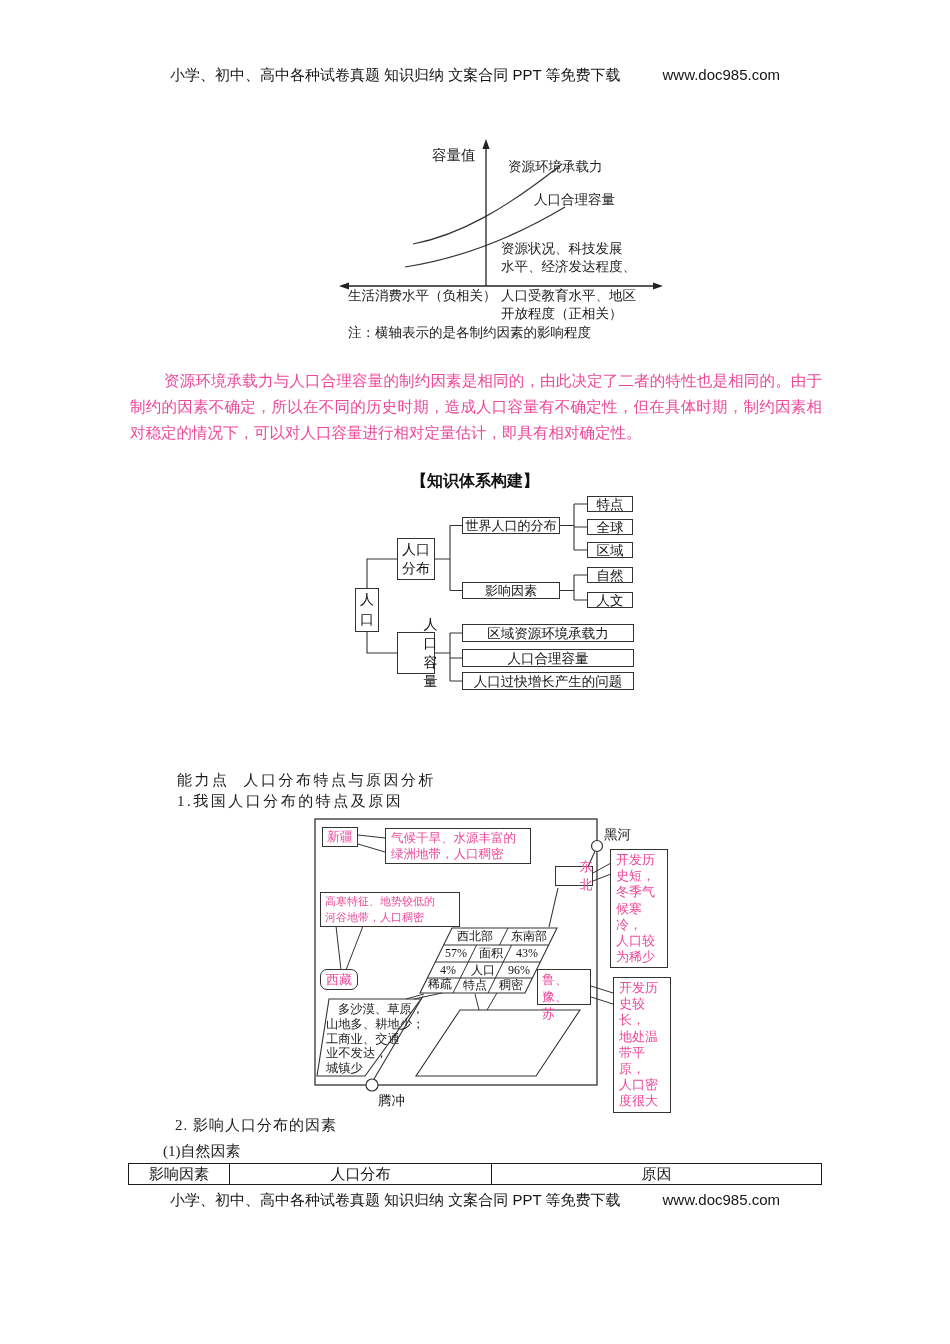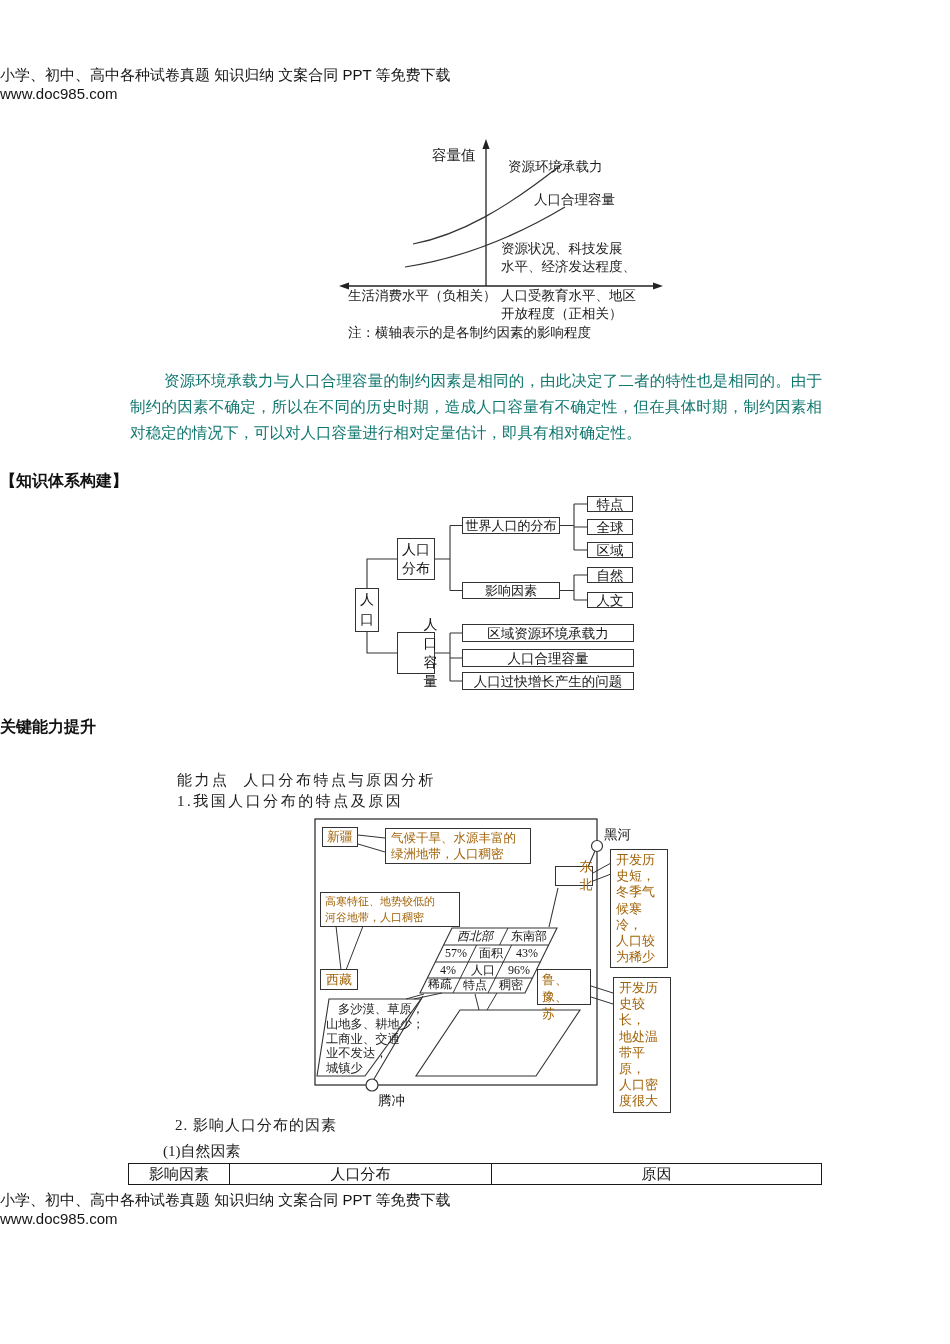--- a/index.html
+++ b/index.html
@@ -1,30 +1,30 @@
 <!DOCTYPE html>
 <html><head>
 <meta charset="utf-8">
 <style>
   html,body{margin:0;padding:0;background:#e9e9e9;}
   .page{position:relative;width:950px;height:1344px;background:#ffffff;margin:0 auto;
         font-family:"Liberation Serif","DejaVu Serif",serif;color:#1c1c1c;overflow:hidden;}
   .abs{position:absolute;}
-  .center-row{left:0;width:950px;display:flex;justify-content:center;align-items:baseline;flex-direction:column;}
+  .center-row{left:0;width:950px;display:flex;justify-content:center;align-items:baseline;}
   .hdr{font-family:"Liberation Sans","DejaVu Sans",sans-serif;font-size:15px;color:#141414;}
   .hdr-gap{display:inline-block;width:42px;}
-  .para{font-size:15.5px;line-height:26px;text-align:justify;text-indent:34px;color:#0f766e;}
+  .para{font-size:15.5px;line-height:26px;text-align:justify;text-indent:34px;color:#ec4899;}
   .h-center{font-size:16px;font-weight:bold;color:#111;}
   svg text{font-family:"Liberation Serif","DejaVu Serif",serif;fill:#1c1c1c;}
   .kmbox{position:absolute;box-sizing:border-box;border:1px solid #333;background:#fff;
          display:flex;align-items:center;justify-content:center;text-align:center;
          font-size:13.5px;line-height:19px;color:#141414;}
   .wrapall{word-break:break-all;}
   .cnbox{position:absolute;box-sizing:border-box;border:1px solid #333;background:#fff;
-         font-size:13px;color:#a16207;}
+         font-size:13px;color:#ec4899;}
   .cn-center{display:flex;align-items:center;justify-content:center;}
   .prelines{white-space:pre-line;}
   .tcell{position:absolute;transform:translate(-50%,-50%);font-size:12px;color:#141414;white-space:nowrap;}
   .lbl{position:absolute;font-size:13.5px;color:#141414;white-space:nowrap;}
   .ftable{position:absolute;display:flex;box-sizing:border-box;border:1px solid #1a1a1a;background:#fff;}
   .fcell{box-sizing:border-box;height:20px;display:flex;align-items:center;justify-content:center;
          font-size:15px;color:#141414;}
   .fcell + .fcell{border-left:1px solid #1a1a1a;}
   .spaced{letter-spacing:2.5px;}
 </style>
@@ -83,23 +83,20 @@
     <div class="kmbox" style="left:237px;top:50px;width:46px;height:16px;">区域</div>
     <div class="kmbox" style="left:112px;top:90px;width:98px;height:17px;font-size:13px;">影响因素</div>
     <div class="kmbox" style="left:237px;top:75px;width:46px;height:16px;">自然</div>
     <div class="kmbox" style="left:237px;top:100px;width:46px;height:16px;">人文</div>
     <div class="kmbox wrapall" style="left:47px;top:140px;width:38px;height:42px;line-height:19px;font-size:14px;padding-left:29px;">人口容量</div>
     <div class="kmbox" style="left:112px;top:132px;width:172px;height:18px;">区域资源环境承载力</div>
     <div class="kmbox" style="left:112px;top:157px;width:172px;height:18px;">人口合理容量</div>
     <div class="kmbox" style="left:112px;top:180px;width:172px;height:18px;">人口过快增长产生的问题</div>
   </div>
 
-  <div class="abs center-row" style="top:717px;">
-    <span class="h-center" style="font-weight:600;">关键能力提升</span>
-  </div>
   <div class="abs spaced" style="left:177px;top:771px;font-size:15px;">
     <span>能力点</span><span style="display:inline-block;width:14px;"></span><span>人口分布特点与原因分析</span>
   </div>
   <div class="abs spaced" style="left:177px;top:792px;font-size:15px;">1.我国人口分布的特点及原因</div>
 
   <div class="abs" style="left:308px;top:816px;width:400px;height:298px;">
     <svg class="abs" style="left:0;top:0;" width="400" height="298">
       <rect x="7" y="3" width="282" height="266" fill="none" stroke="#333" stroke-width="1.3"></rect>
 
       <path d="M287,35 L280,51 M250,72 L241,111 M115,180 L66,263" fill="none" stroke="#333" stroke-width="1.1"></path>
@@ -132,32 +129,32 @@
     <div class="cnbox cn-center" style="left:247px;top:50px;width:38px;height:20px;padding-left:24px;">东北</div>
     <div class="cnbox prelines" style="left:302px;top:33px;width:58px;font-size:13px;line-height:16.2px;padding:2px 5px;">开发历
 史短，
 冬季气
 候寒冷，
 人口较
 为稀少</div>
 
     <div class="cnbox prelines" style="left:12px;top:76px;width:140px;font-size:11px;line-height:15.5px;padding:1px 4px;">高寒特征、地势较低的
 河谷地带，人口稠密</div>
-    <div class="cnbox cn-center" style="left:12px;top:153px;width:38px;height:21px;">西藏</div>
+    <div class="cnbox cn-center" style="left:12px;top:153px;width:38px;height:21px;border-radius:7px;">西藏</div>
 
     <div class="cnbox prelines" style="left:229px;top:153px;width:54px;height:36px;font-size:13px;line-height:17px;padding:1px 4px;">鲁、豫、
 苏</div>
     <div class="cnbox prelines" style="left:305px;top:161px;width:58px;font-size:13px;line-height:16.2px;padding:2px 5px;">开发历
 史较长，
 地处温
 带平原，
 人口密
 度很大</div>
 
-    <div class="tcell" style="left:167px;top:120px;font-style:italic;">西北部</div>
+    <div class="tcell" style="left:167px;top:120px;">西北部</div>
     <div class="tcell" style="left:221px;top:120px;">东南部</div>
     <div class="tcell" style="left:148px;top:137px;">57%</div>
     <div class="tcell" style="left:183px;top:137px;">面积</div>
     <div class="tcell" style="left:219px;top:137px;">43%</div>
     <div class="tcell" style="left:140px;top:154px;">4%</div>
     <div class="tcell" style="left:175px;top:154px;">人口</div>
     <div class="tcell" style="left:211px;top:154px;">96%</div>
     <div class="tcell" style="left:132px;top:168px;">稀疏</div>
     <div class="tcell" style="left:167px;top:169px;">特点</div>
     <div class="tcell" style="left:203px;top:169px;">稠密</div>

